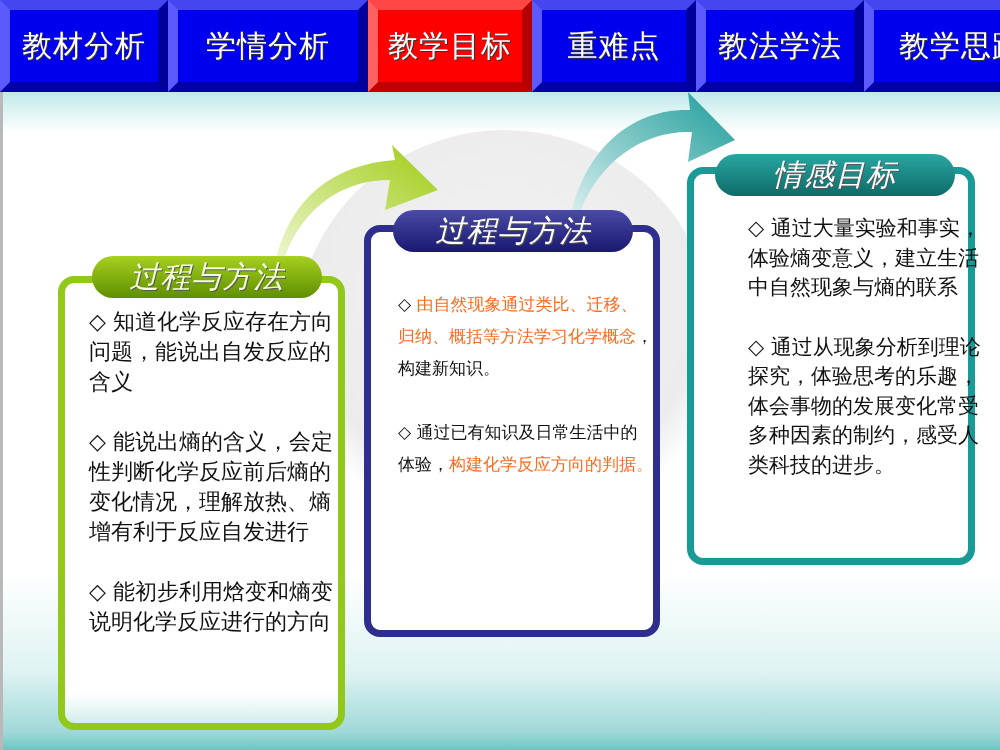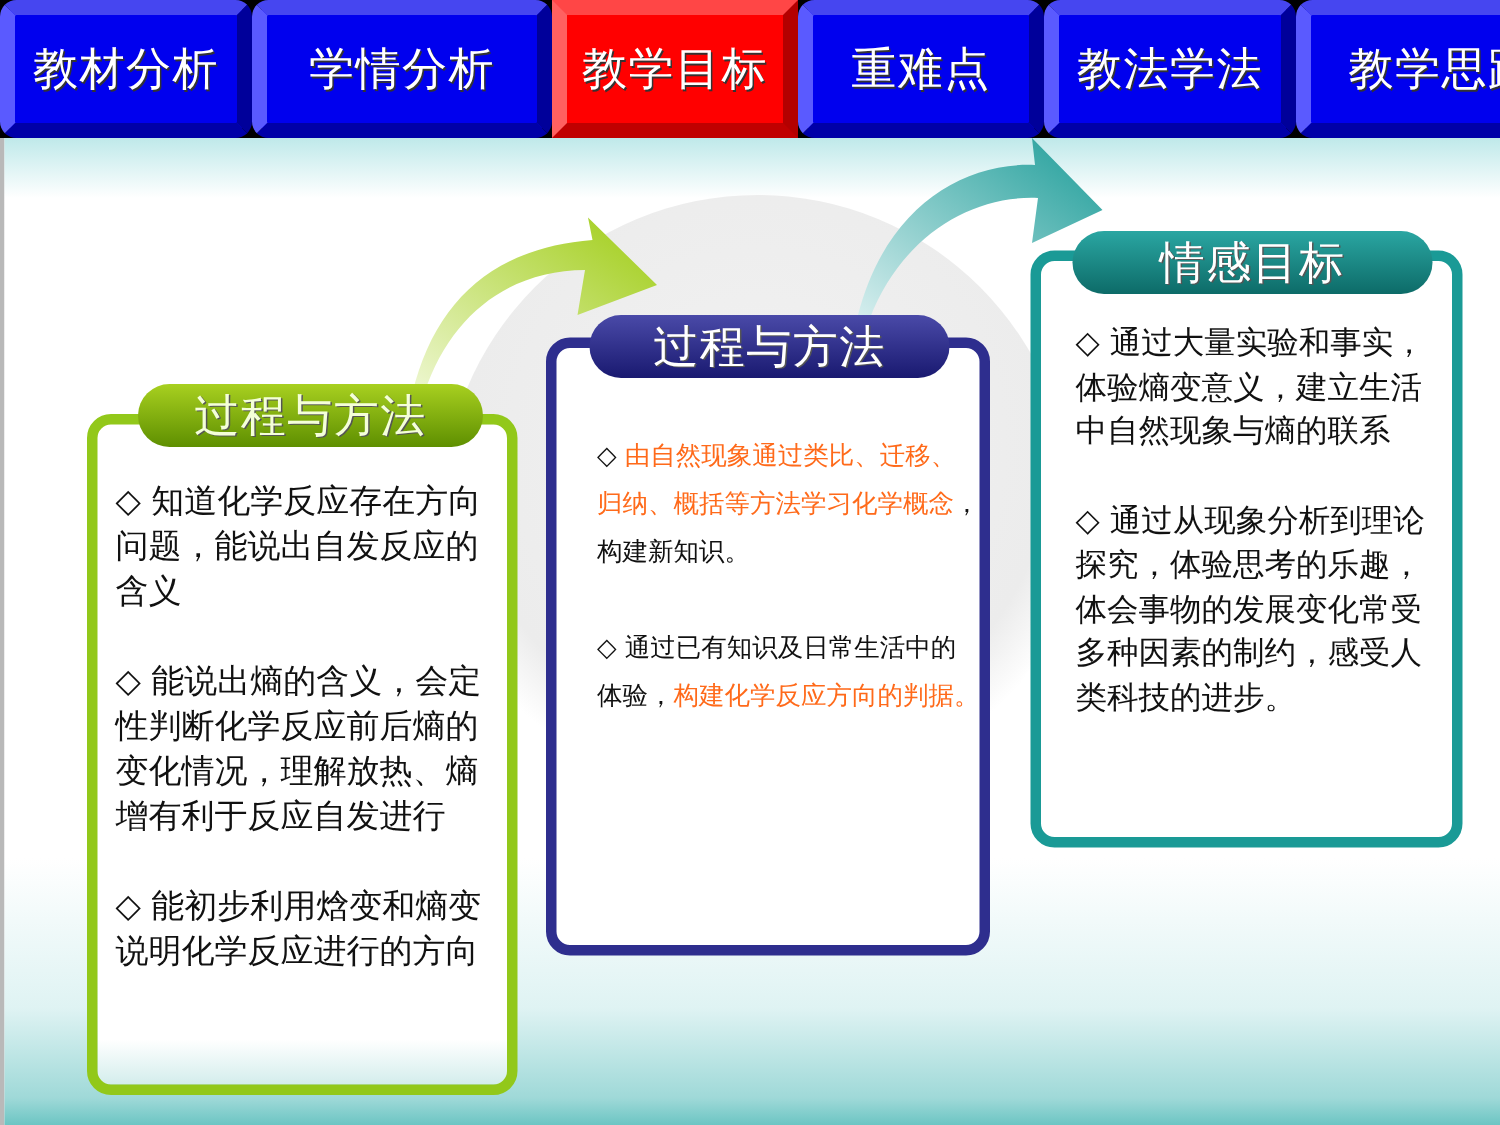--- a/index.html
+++ b/index.html
@@ -23,39 +23,39 @@
   .nav { position: absolute; left: 0; top: 0; width: 1000px; height: 92px; display: flex; background: #000; }
   .nav-btn {
     position: relative; height: 92px; flex: none;
     display: flex; align-items: center; justify-content: center;
     color: #fff; font-size: 30px; letter-spacing: 1px; cursor: pointer;
     text-shadow: 1px 1px 0 #333;
   }
   .nav-btn.blue {
     background: #0000ee;
     border-top: 10px solid #4646f0; border-left: 10px solid #5a5aff;
-    border-right: 10px solid #00009a; border-bottom: 10px solid #0000a8; border-radius: 11px;
+    border-right: 10px solid #00009a; border-bottom: 10px solid #0000a8;
   }
   .nav-btn.red {
     background: #ff0000;
     border-top: 10px solid #ff4646; border-left: 10px solid #ff6060;
     border-right: 10px solid #b40000; border-bottom: 10px solid #c00000;
   }
   
   svg.arrows { position: absolute; left: 0; top: 0; }
   
   .panel { position: absolute; border-radius: 16px; background: #fff; }
   .panel-green { left: 58px; top: 276px; width: 287px; height: 454px; border: 7px solid #92c81a;
     background: linear-gradient(to bottom, #fff 0, #fff 410px, #bfe5e3 454px); }
   .panel-navy { left: 364px; top: 225px; width: 296px; height: 412px; border: 7px solid #2e2e8e; }
   .panel-teal { left: 687px; top: 167px; width: 288px; height: 398px; border: 7px solid #1a9a96; }
   .pill {
     position: absolute; height: 42px; border-radius: 21px;
     color: #fff; font-size: 30px; display: flex; align-items: center; justify-content: center;
-    text-shadow: 1px 1px 0 #555; letter-spacing: 1px;
+    text-shadow: 1px 1px 0 #555; letter-spacing: 1px; font-style: italic;
   }
   .pill-green { left: 92px; top: 256px; width: 230px; background: linear-gradient(to bottom, #a8d020, #5e8f00); color: #f4ffd8; }
   .pill-navy { left: 393px; top: 210px; width: 240px; background: linear-gradient(to bottom, #4a4aa8, #191970); }
   .pill-teal { left: 715px; top: 154px; width: 240px; background: linear-gradient(to bottom, #2aa6a2, #0d6b68); }
   .text {
     position: absolute; font-size: 22px; line-height: 30px; color: #111;
   }
   .text p { margin-bottom: 30px; }
   .orange { color: #ff6a1a; }
 </style>
@@ -89,35 +89,35 @@
   <g>
     <path d="M275,262 C290,200 330,165 395,160 L392,145 L438,190 L385,210 L390,180 C340,180 300,210 283,262 Z" fill="url(#gGreen)"></path>
   </g>
   <g>
     <path d="M572,210 C590,140 640,108 690,110 L688,92 L735,140 L688,162 L692,132 C645,130 600,160 580,212 Z" fill="url(#gTeal)"></path>
   </g>
 </svg>
 
 <section class="panel panel-green"></section>
 <div class="pill pill-green">过程与方法</div>
-<div class="text" style="left:77px; top:307px; width:250px;margin-top:13px;">
+<div class="text" style="left:89px; top:307px; width:250px;">
   <p>◇ 知道化学反应存在方向问题，能说出自发反应的含义</p>
   <p>◇ 能说出熵的含义，会定性判断化学反应前后熵的变化情况，理解放热、熵增有利于反应自发进行</p>
   <p>◇ 能初步利用焓变和熵变说明化学反应进行的方向</p>
 </div>
 
 <section class="panel panel-navy"></section>
 <div class="pill pill-navy">过程与方法</div>
 <div class="text" style="left:398px; top:288px; width:256px; font-size:17px; line-height:32px;">
   <p style="margin-bottom:32px;">
     <span>◇ </span><span class="orange">由自然现象通过类比、迁移、归纳、概括等方法学习化学概念</span><span>，构建新知识。</span>
   </p>
   <p>
     <span>◇ </span><span>通过已有知识及日常生活中的体验，</span><span class="orange">构建化学反应方向的判据。</span>
   </p>
 </div>
 
 <section class="panel panel-teal"></section>
 <div class="pill pill-teal">情感目标</div>
-<div class="text" style="left:717px; top:214px; width:240px; font-size:21px; line-height:29.5px;">
+<div class="text" style="left:748px; top:214px; width:240px; font-size:21px; line-height:29.5px;">
   <p style="margin-bottom:30px;">◇ 通过大量实验和事实，体验熵变意义，建立生活中自然现象与熵的联系</p>
   <p>◇ 通过从现象分析到理论探究，体验思考的乐趣，体会事物的发展变化常受多种因素的制约，感受人类科技的进步。</p>
 </div>
 
 </body></html>

